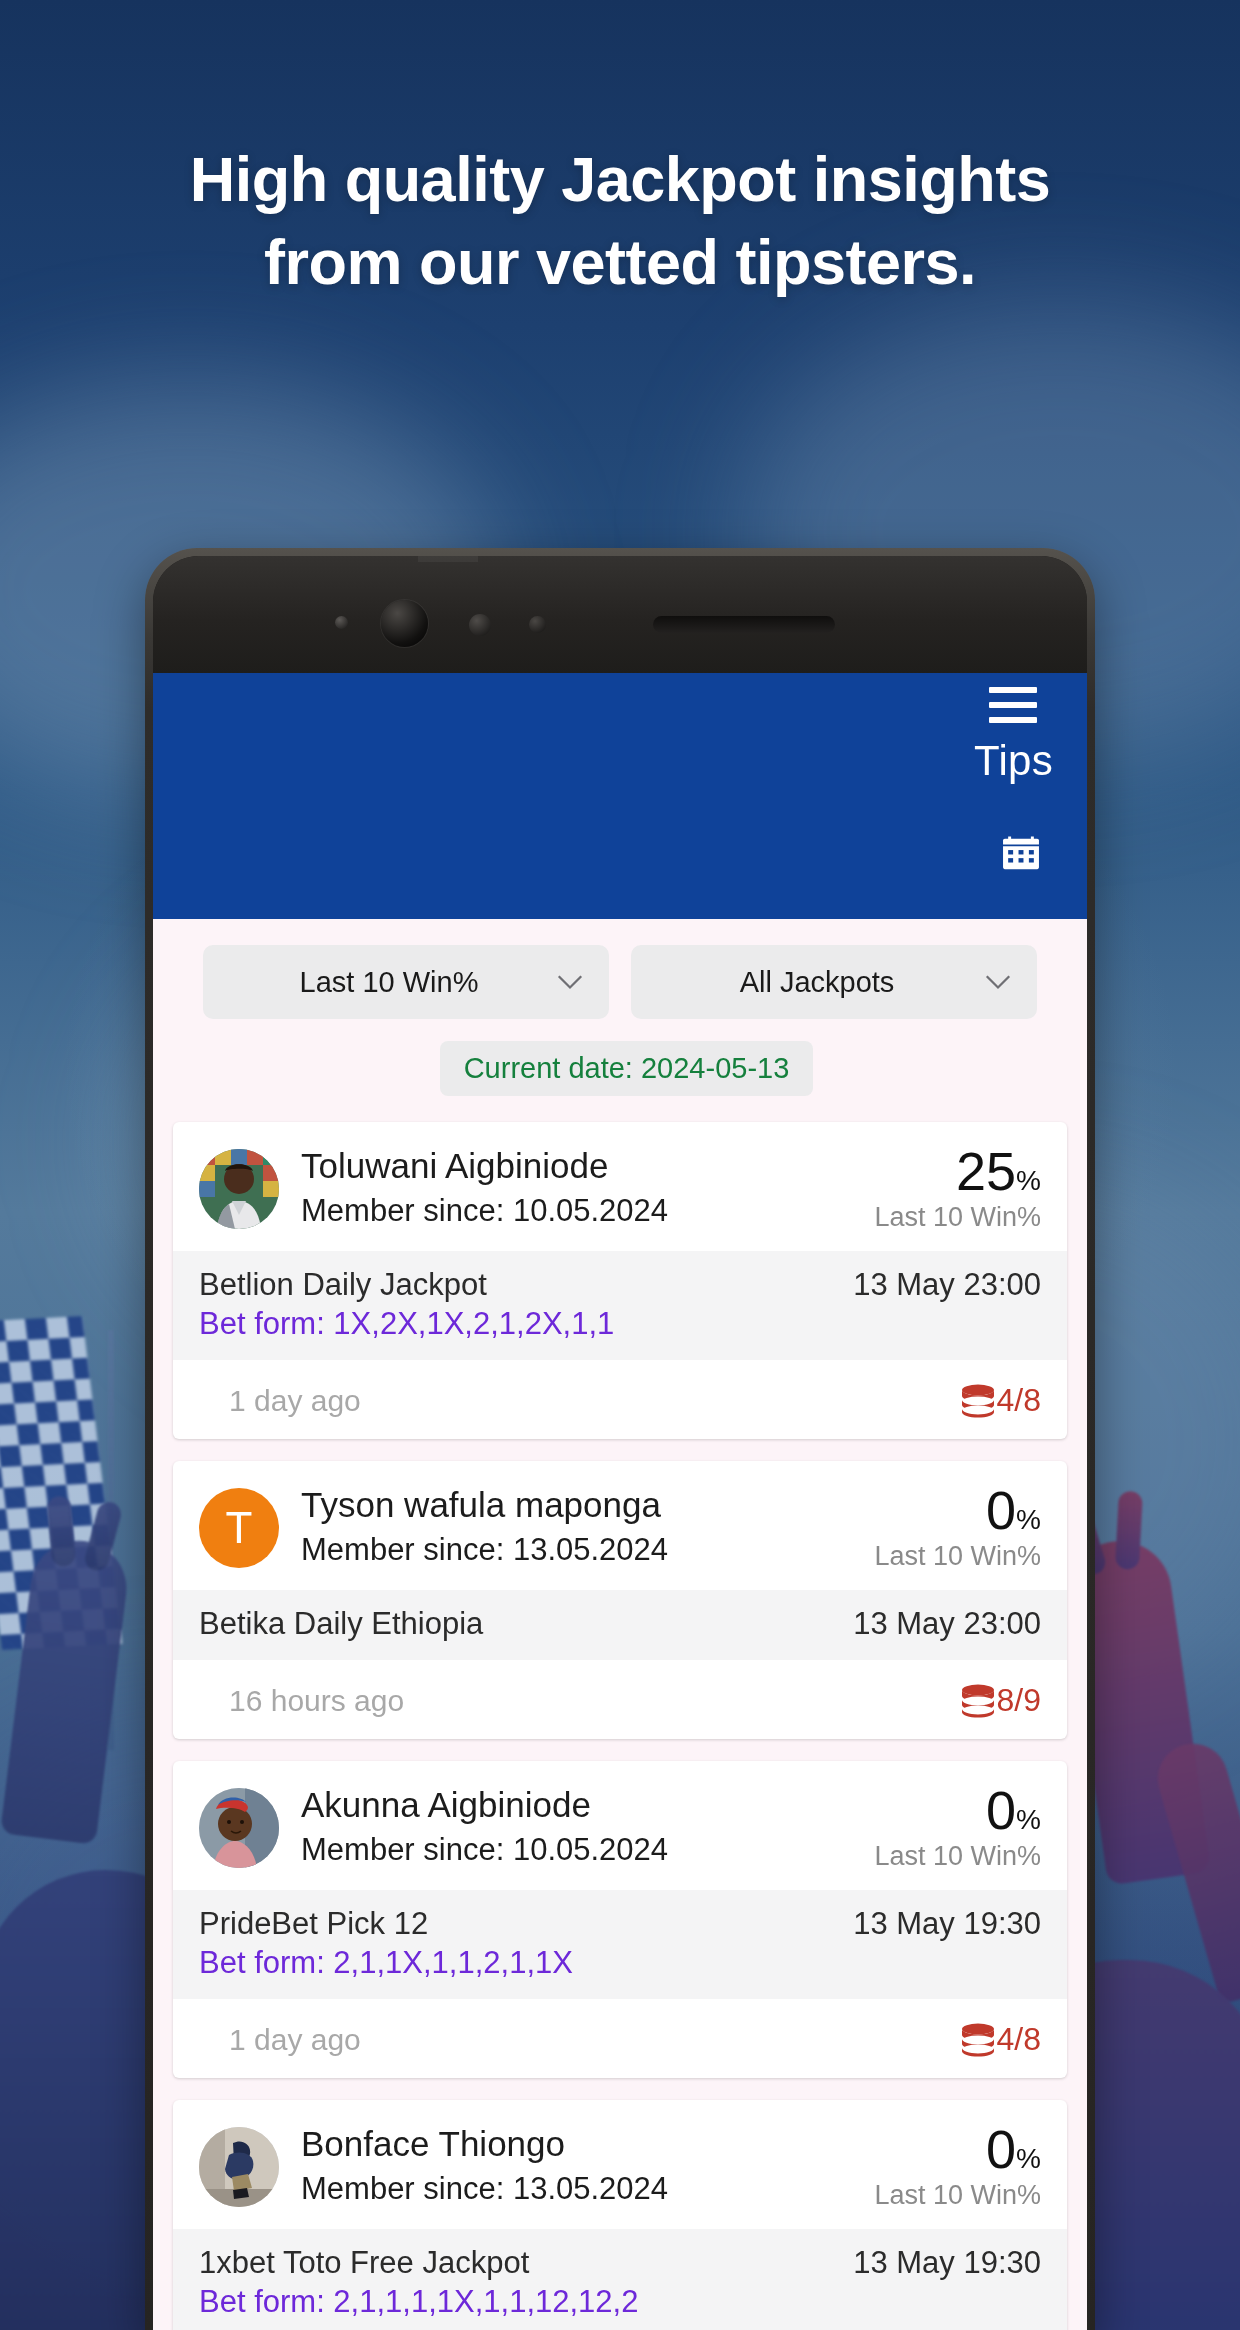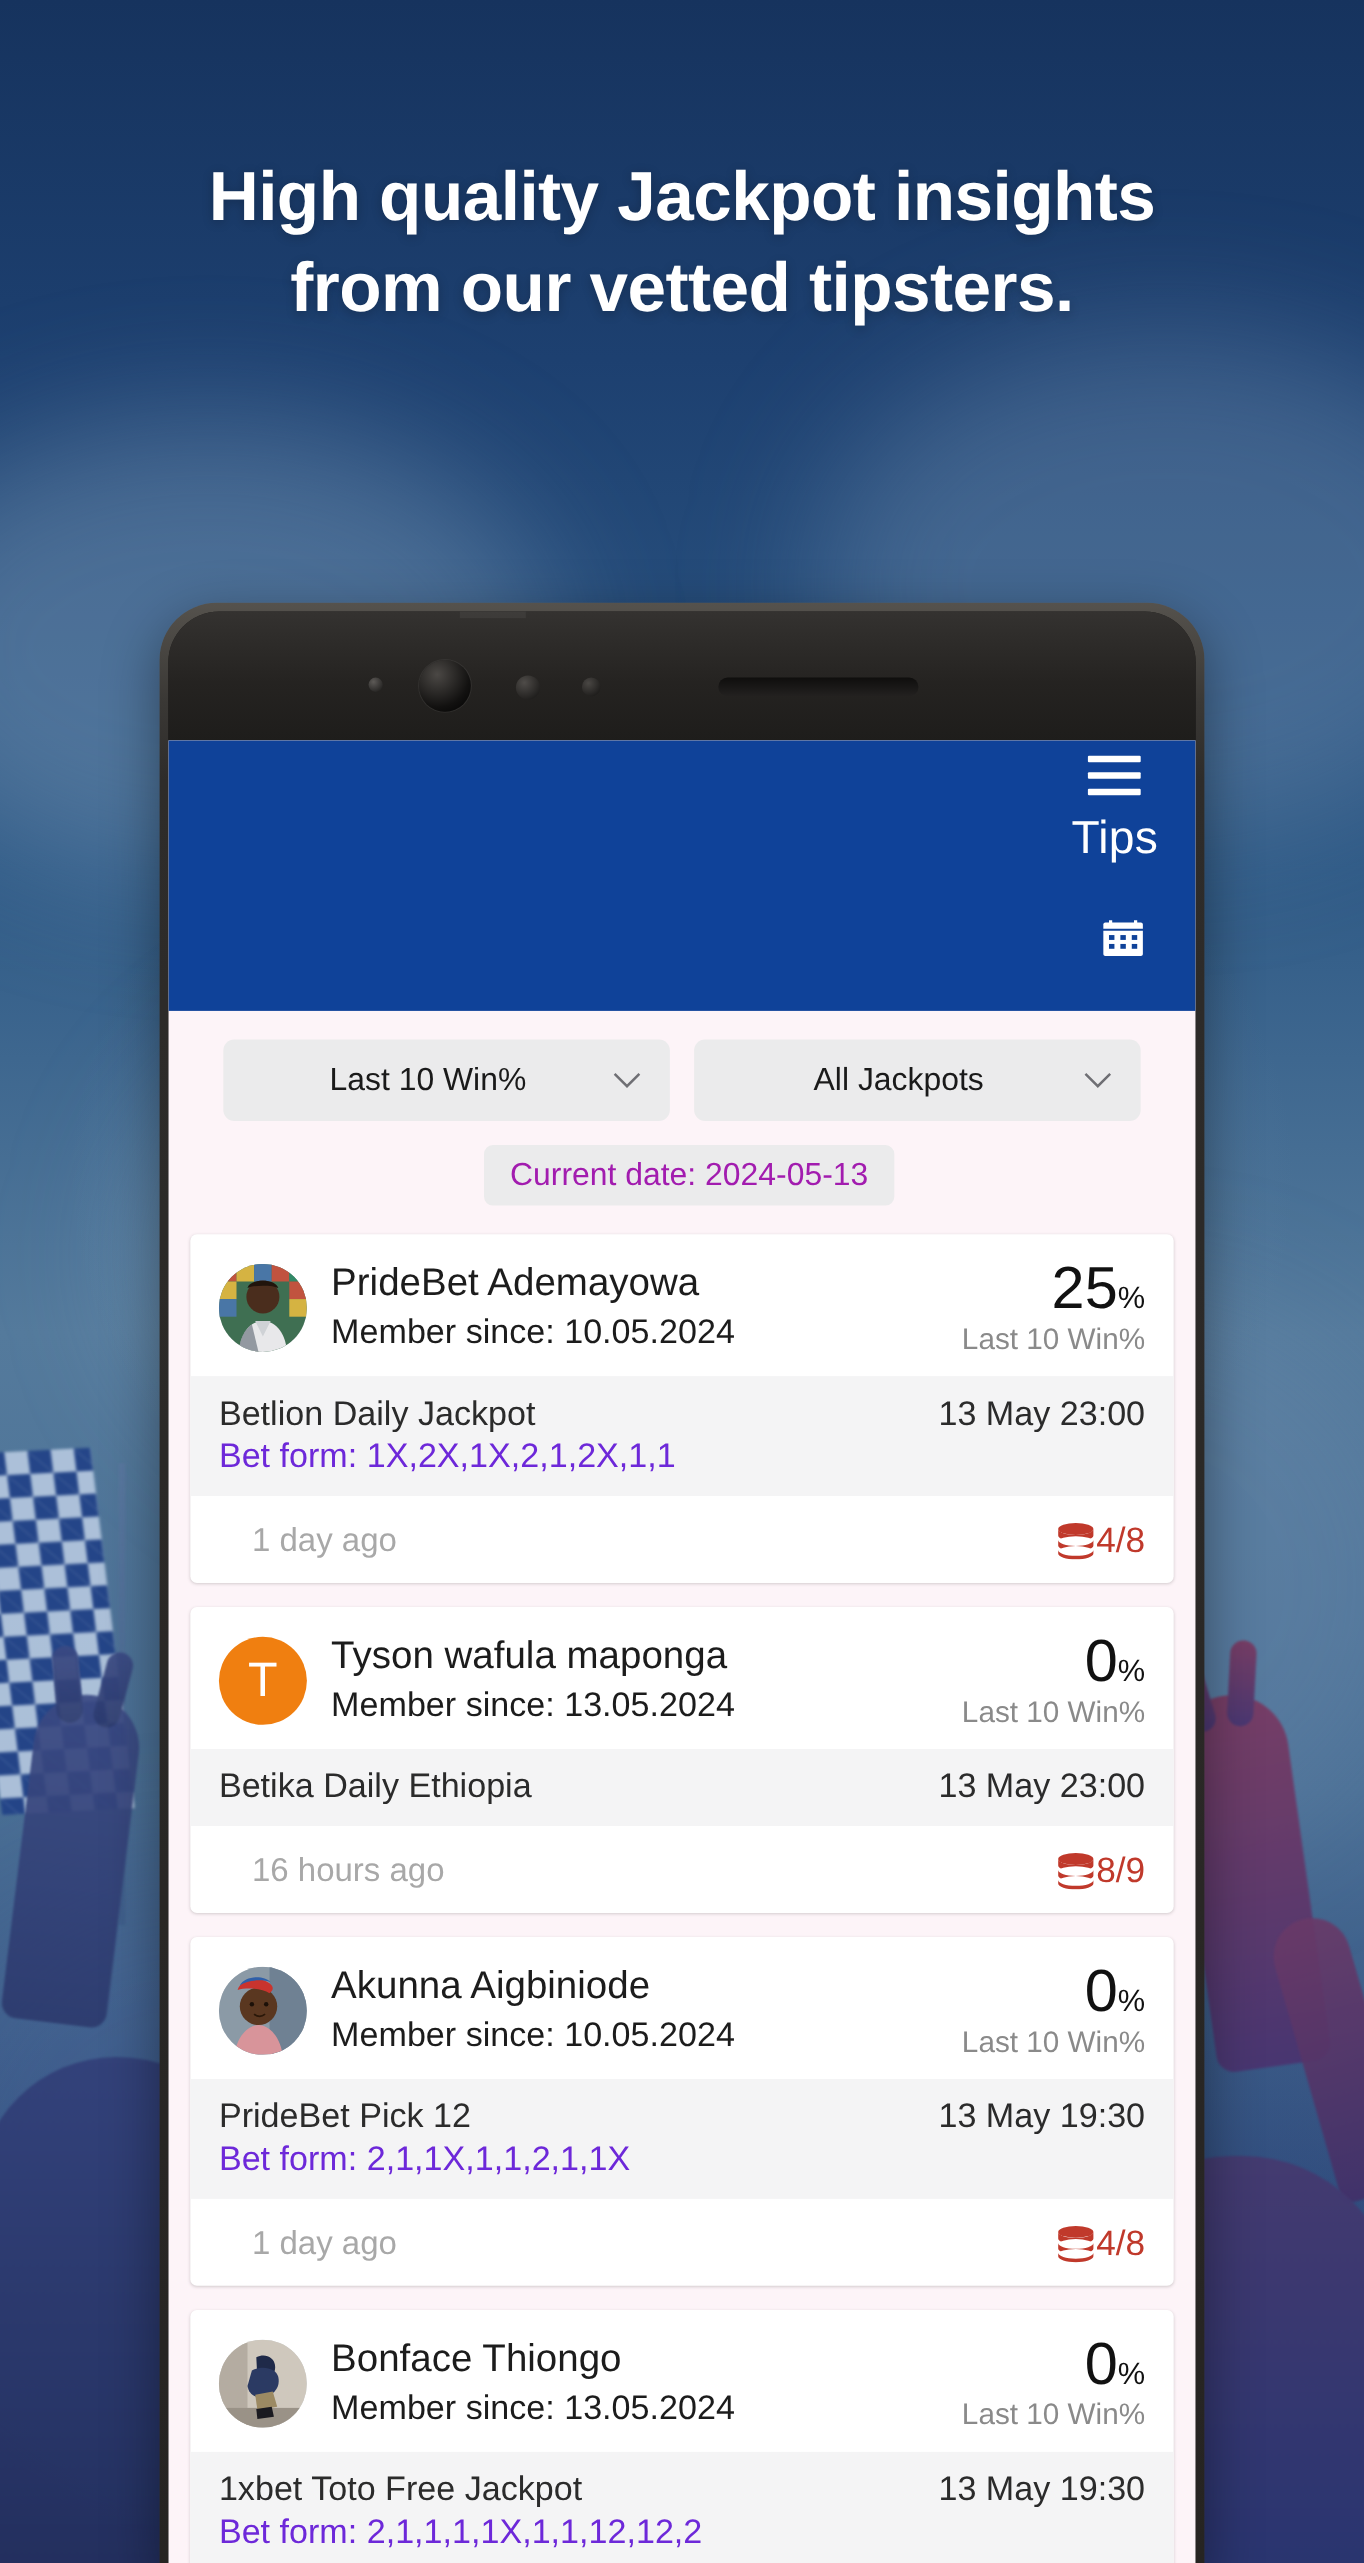--- a/index.html
+++ b/index.html
@@ -266,21 +266,21 @@
   #date-row {
     display: flex;
     justify-content: center;
     padding: 22px 0 26px 0;
   }
   #date-pill {
     background: #ebebec;
     border-radius: 8px;
     padding: 11px 24px;
     font-size: 29px;
-    color: #a21caf;
+    color: #15803d;
     margin-left: 13px;
   }
 
   
   #tips-list {
     padding: 0 20px;
     display: flex;
     flex-direction: column;
     gap: 22px;
   }
@@ -460,21 +460,21 @@
                       <rect x="64" y="32" width="16" height="16" fill="#f0c040"></rect>
                     </g>
                     <circle cx="40" cy="30" r="15" fill="#4a2d1d"></circle>
                     <path d="M26 22c2-9 26-9 28 0-4-3-24-3-28 0z" fill="#21140c"></path>
                     <path d="M18 80c2-20 12-28 22-28s20 8 22 28z" fill="#e8e8ea"></path>
                     <path d="M33 52l7 14 7-14z" fill="#cfd2d6"></path>
                     <path d="M18 80c1-13 6-21 12-25l6 25z" fill="#5a6470" opacity=".6"></path>
                   </svg>
                 </div>
                 <div class="tip-who">
-                  <div class="tip-name">PrideBet Ademayowa</div>
+                  <div class="tip-name">Toluwani Aigbiniode</div>
                   <div class="tip-member">Member since: 10.05.2024</div>
                 </div>
                 <div class="tip-stat">
                   <div class="tip-pct"><span>25</span><span class="sym">%</span></div>
                   <div class="tip-pct-label">Last 10 Win%</div>
                 </div>
               </div>
               <div class="tip-jp">
                 <div class="tip-jp-row">
                   <span class="tip-jp-name">Betlion Daily Jackpot</span>

